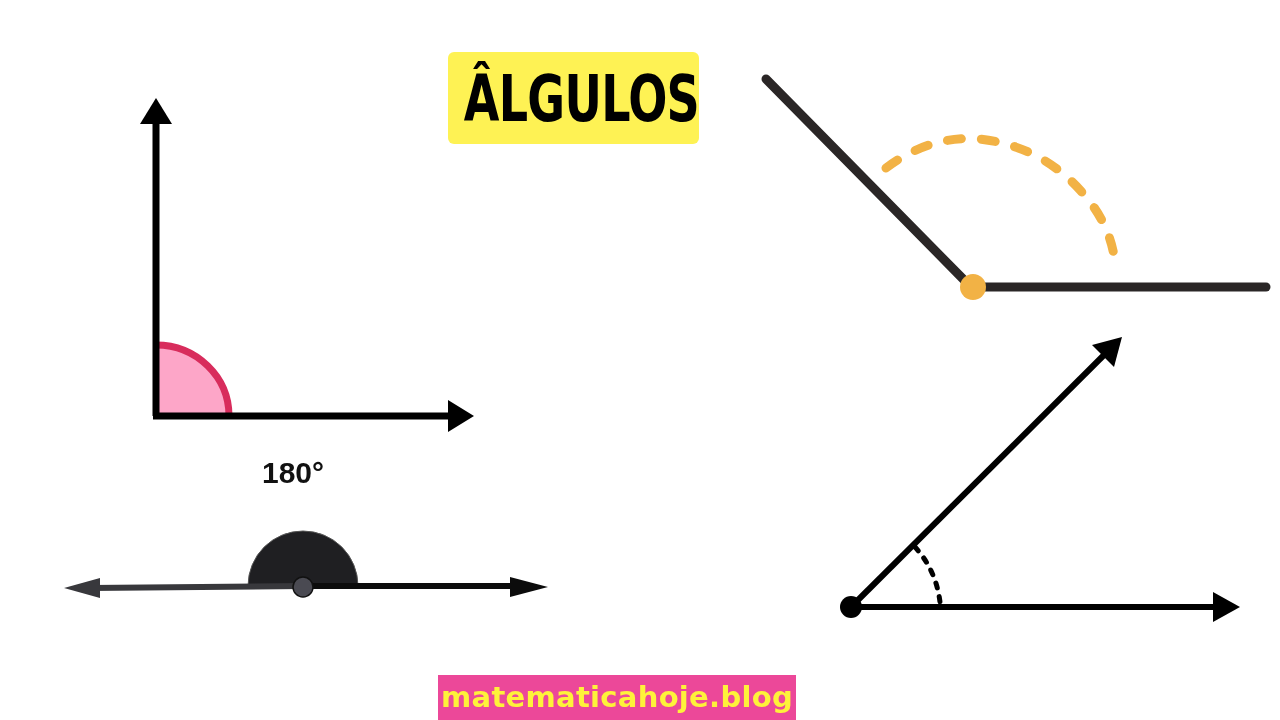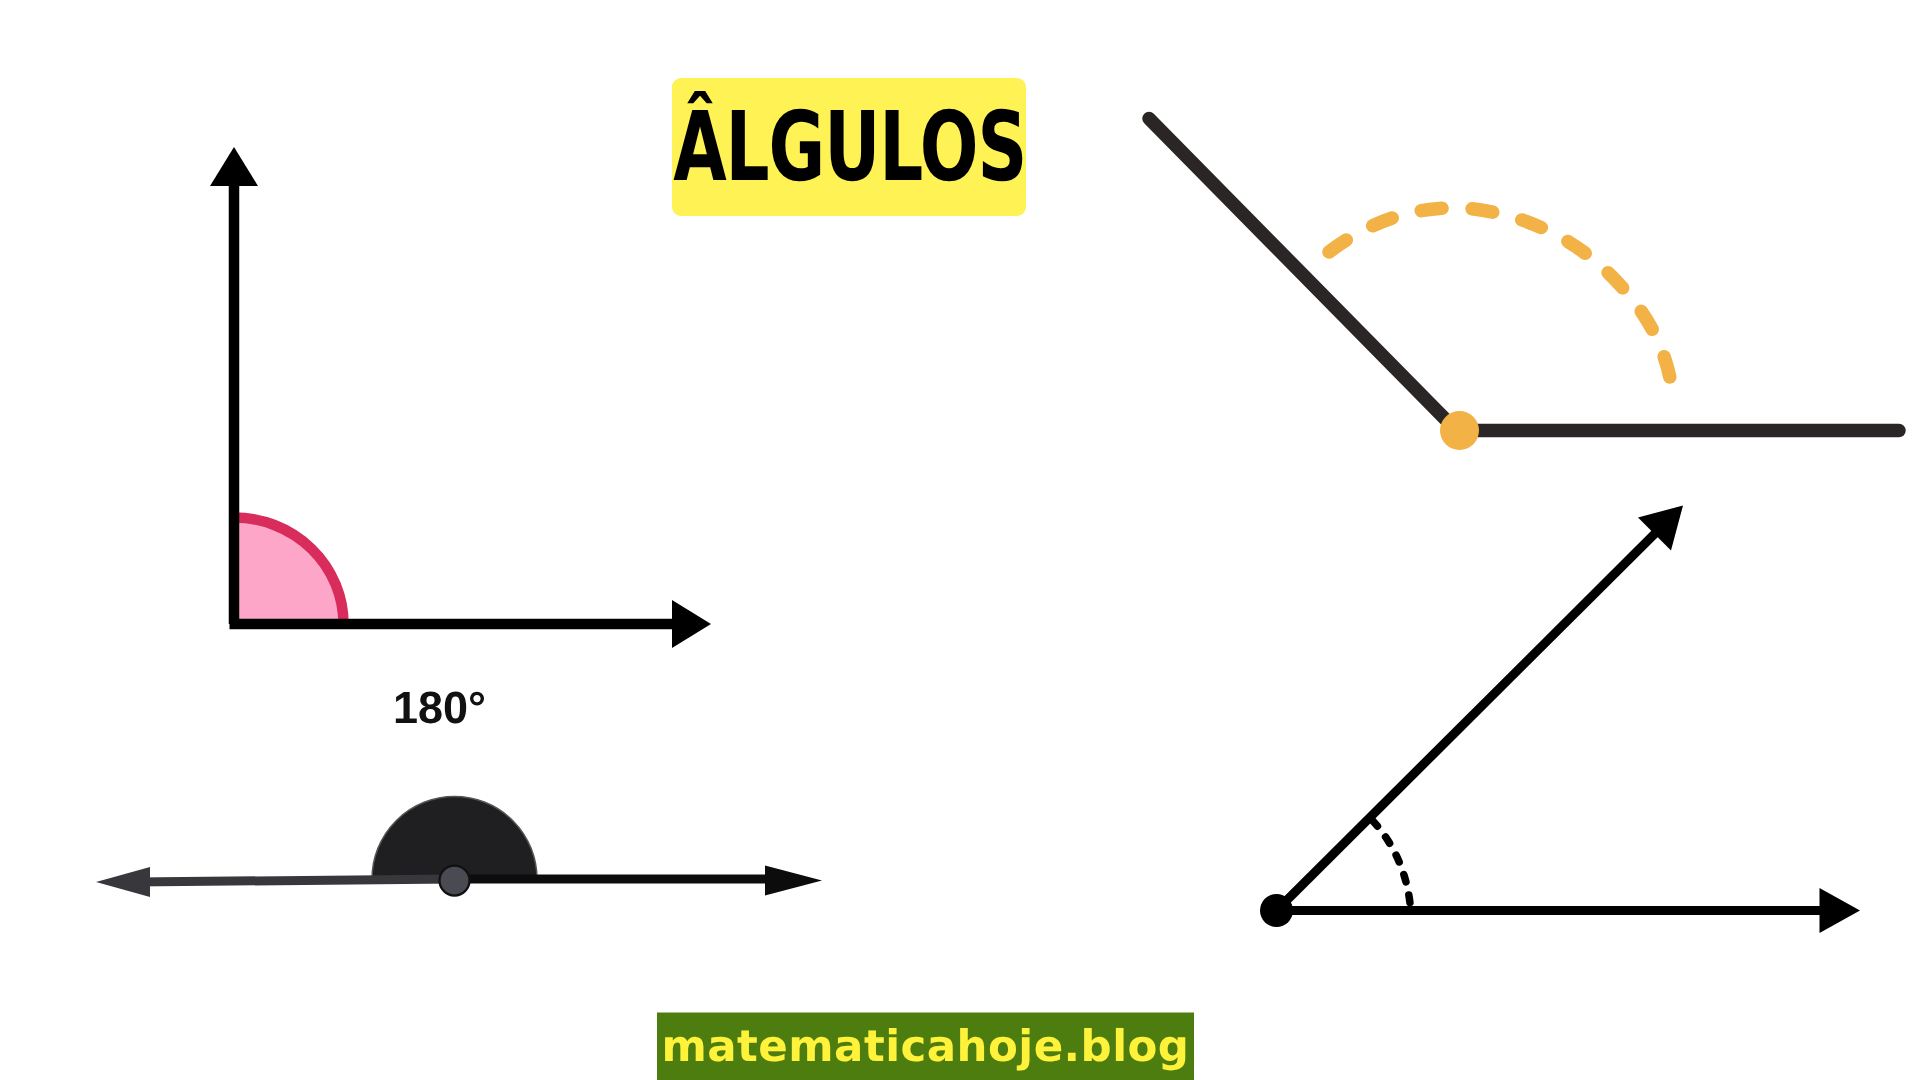--- a/index.html
+++ b/index.html
@@ -5,36 +5,36 @@
     html, body { margin: 0; padding: 0; }
     body {
       width: 1280px; height: 720px; position: relative; overflow: hidden;
       background: #ffffff;
       font-family: "Liberation Sans", sans-serif;
     }
     .canvas { position: absolute; left: 0; top: 0; width: 1280px; height: 720px; }
     .title-box {
       position: absolute; left: 448px; top: 52px; width: 236px; height: 92px;
       background: #fef254; border-radius: 6px;
-      display: flex; align-items: center; justify-content: center;
+      display: flex; align-items: center; justify-content: center; padding-left: 15px;
     }
     .title-text {
       font-family: "DejaVu Sans", sans-serif; font-weight: bold;
       font-size: 64px; color: #000000; letter-spacing: -1px;
       transform: scaleX(0.72); transform-origin: center;
       line-height: 1; margin-top: 2px;
     }
     .label-180 {
       position: absolute; left: 262px; top: 456px;
       font-family: "Liberation Sans", sans-serif; font-weight: bold;
       font-size: 30px; color: #111111;
     }
     .footer-box {
       position: absolute; left: 438px; top: 675px; width: 358px; height: 45px;
-      background: #4d7c0f;
+      background: #ec4899;
       display: flex; align-items: center; justify-content: center;
     }
     .footer-text {
       font-family: "DejaVu Sans", sans-serif; font-weight: bold;
       font-size: 29px; color: #fef23a; letter-spacing: 0.3px;
       line-height: 1;
     }
   </style>
 </head>
 <body>

